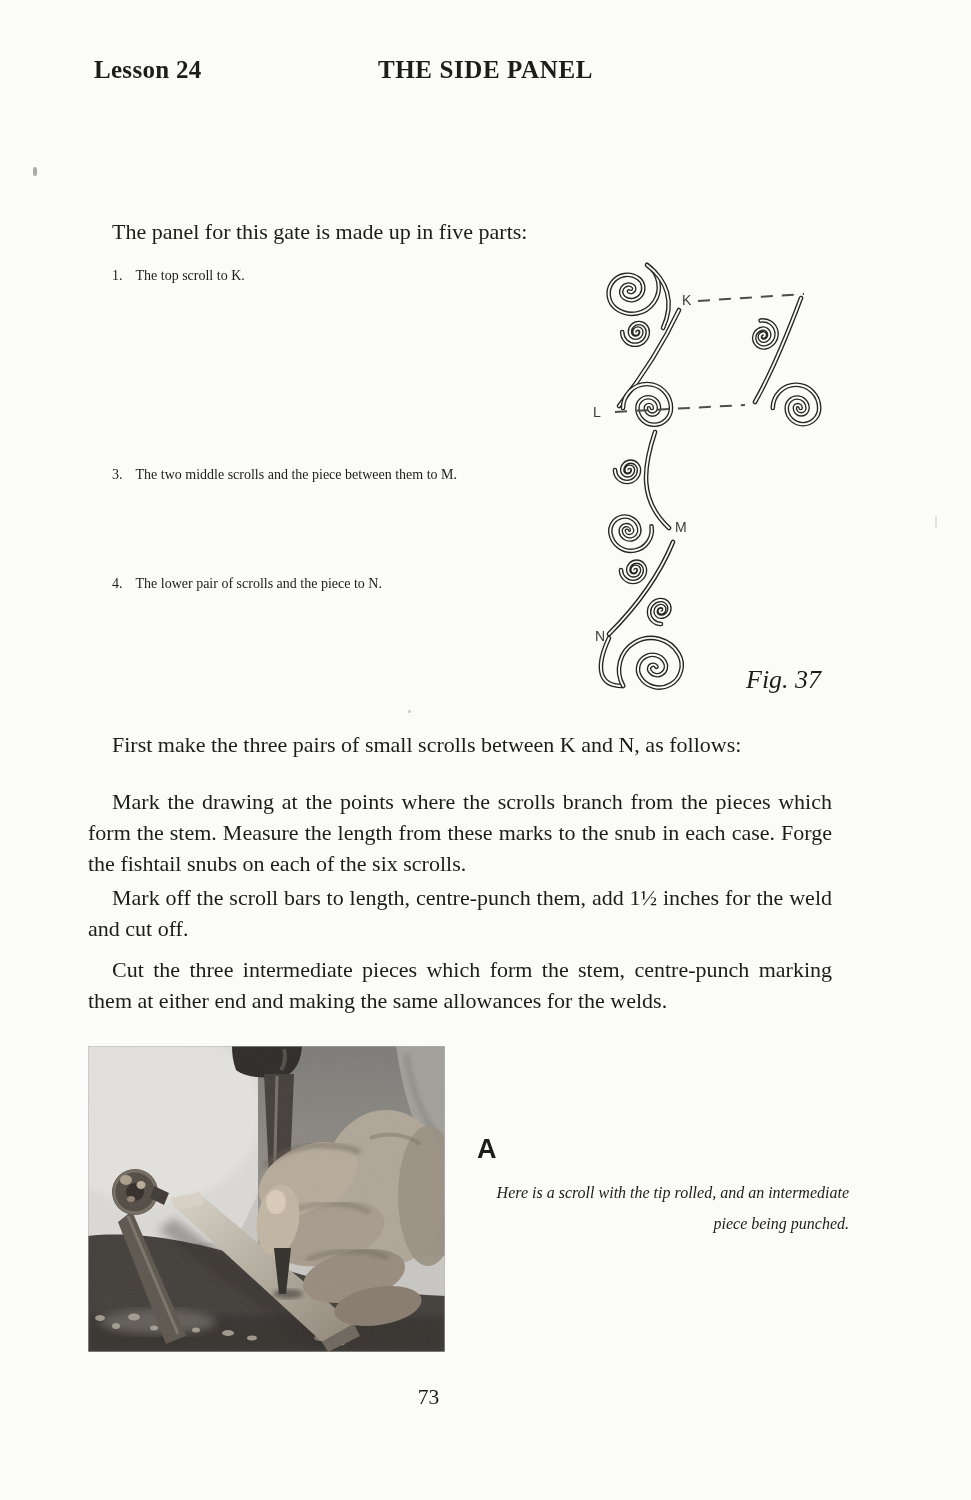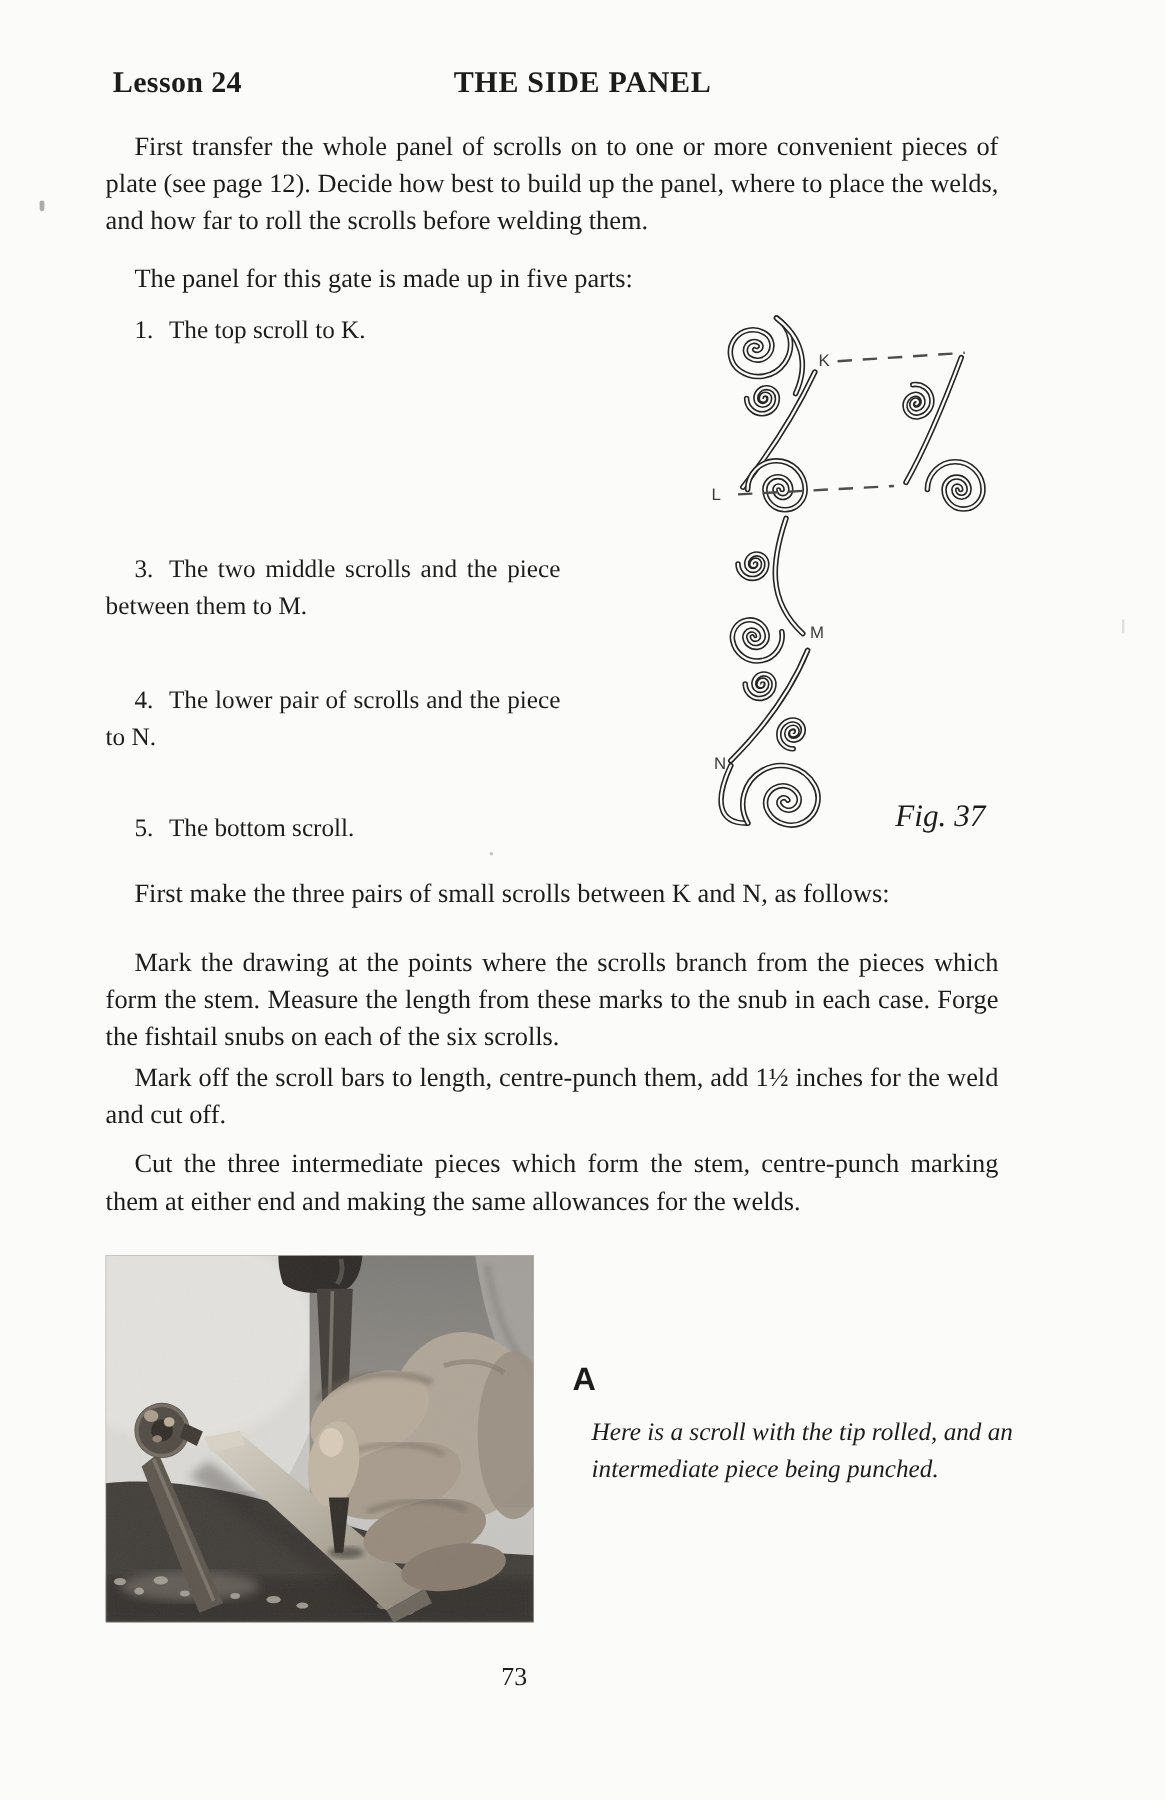--- a/index.html
+++ b/index.html
@@ -3,52 +3,50 @@
 <meta charset="utf-8">
 <style>
   html,body{margin:0;padding:0;background:#dedede;}
   .page{position:relative;width:971px;height:1500px;margin:0 auto;background:#fbfbfa;
         font-family:"Liberation Serif",serif;color:#1c1c1c;overflow:hidden;padding-left:24px;}
   .hdr-lesson{position:absolute;left:94px;top:56px;font-size:25px;font-weight:bold;letter-spacing:.3px;}
   .hdr-title{position:absolute;left:0;top:56px;width:971px;text-align:center;
              font-size:25px;font-weight:bold;letter-spacing:.6px;}
   .para{position:absolute;left:88px;width:744px;margin:0;font-size:22px;line-height:31px;
         text-align:justify;text-indent:24px;}
-  .item{position:absolute;left:88px;width:379px;margin:0;font-size:21px;line-height:31px;
+  .item{position:absolute;left:88px;width:379px;margin:0;font-size:14px;line-height:31px;
         text-align:justify;text-indent:24px;}
   .item .num{margin-right:13px;}
   .fig-wrap{position:absolute;left:575px;top:242px;width:320px;height:470px;}
   .fig-cap{position:absolute;left:746px;top:665px;font-size:26px;font-style:italic;}
   .flbl{font-family:"Liberation Sans",sans-serif;font-size:14px;fill:#3c3c3c;letter-spacing:1px;}
   .fb{stroke:#262626;stroke-width:4.6;fill:none;stroke-linecap:round;}
   .fw{stroke:#fbfbfa;stroke-width:1.9;fill:none;stroke-linecap:round;}
   .dash{stroke:#4d4d4d;stroke-width:2;stroke-dasharray:12 9;fill:none;}
   .photo{position:absolute;left:88px;top:1046px;width:357px;height:306px;}
   .photo-label{position:absolute;left:477px;top:1134px;font-family:"Liberation Sans",sans-serif;
                font-size:27px;font-weight:bold;}
-  .photo-cap{position:absolute;left:493px;top:1178px;width:372px;margin:0;
-             font-size:21px;line-height:30.5px;font-style:italic;}
+  .photo-cap{position:absolute;left:477px;top:1178px;width:372px;margin:0;
+             font-size:16px;line-height:30.5px;font-style:italic;text-align:right;}
   .pageno{position:absolute;left:0;top:1385px;width:857px;text-align:center;font-size:21.5px;}
   .speck{position:absolute;background:#6a6a6a;border-radius:2px;}
 </style>
 </head>
 <body>
 
 <div class="page">
 
   <div class="hdr-lesson">Lesson 24</div>
   <div class="hdr-title">THE SIDE PANEL</div>
 
-  <p class="para" style="top:106px">First transfer the whole panel of scrolls on to one or more convenient pieces of plate (see page 12). Decide how best to build up the panel, where to place the welds, and how far to roll the scrolls before welding them.</p>
   <p class="para" style="top:216px">The panel for this gate is made up in five parts:</p>
 
   <p class="item" style="top:260px"><span class="num">1.</span><span>The top scroll to K.</span></p>
   <p class="item" style="top:459px"><span class="num">3.</span><span>The two middle scrolls and the piece between them to M.</span></p>
   <p class="item" style="top:568px"><span class="num">4.</span><span>The lower pair of scrolls and the piece to N.</span></p>
-  <p class="item" style="top:675px"><span class="num">5.</span><span>The bottom scroll.</span></p>
 
   <div class="fig-wrap">
     <svg width="320" height="470" viewBox="0 0 320 470">
       <defs>
         <path id="sp" d="M40 0A40 40 0 0 1 -40 0A28 28 0 0 1 16 0A18 18 0 0 1 -20 0A11 11 0 0 1 2 0A5 5 0 0 1 -8 0" vector-effect="non-scaling-stroke"></path>
         <path id="st1" d="M72 23 C92 38 100 60 88 86" vector-effect="non-scaling-stroke"></path>
         <path id="st2" d="M104 68 C88 102 66 136 44 164" vector-effect="non-scaling-stroke"></path>
         <path id="st3" d="M226 56 C214 88 198 128 180 160" vector-effect="non-scaling-stroke"></path>
         <path id="st4" d="M80 190 C68 226 64 258 94 286" vector-effect="non-scaling-stroke"></path>
         <path id="st5" d="M98 300 C84 334 62 364 34 392" vector-effect="non-scaling-stroke"></path>

